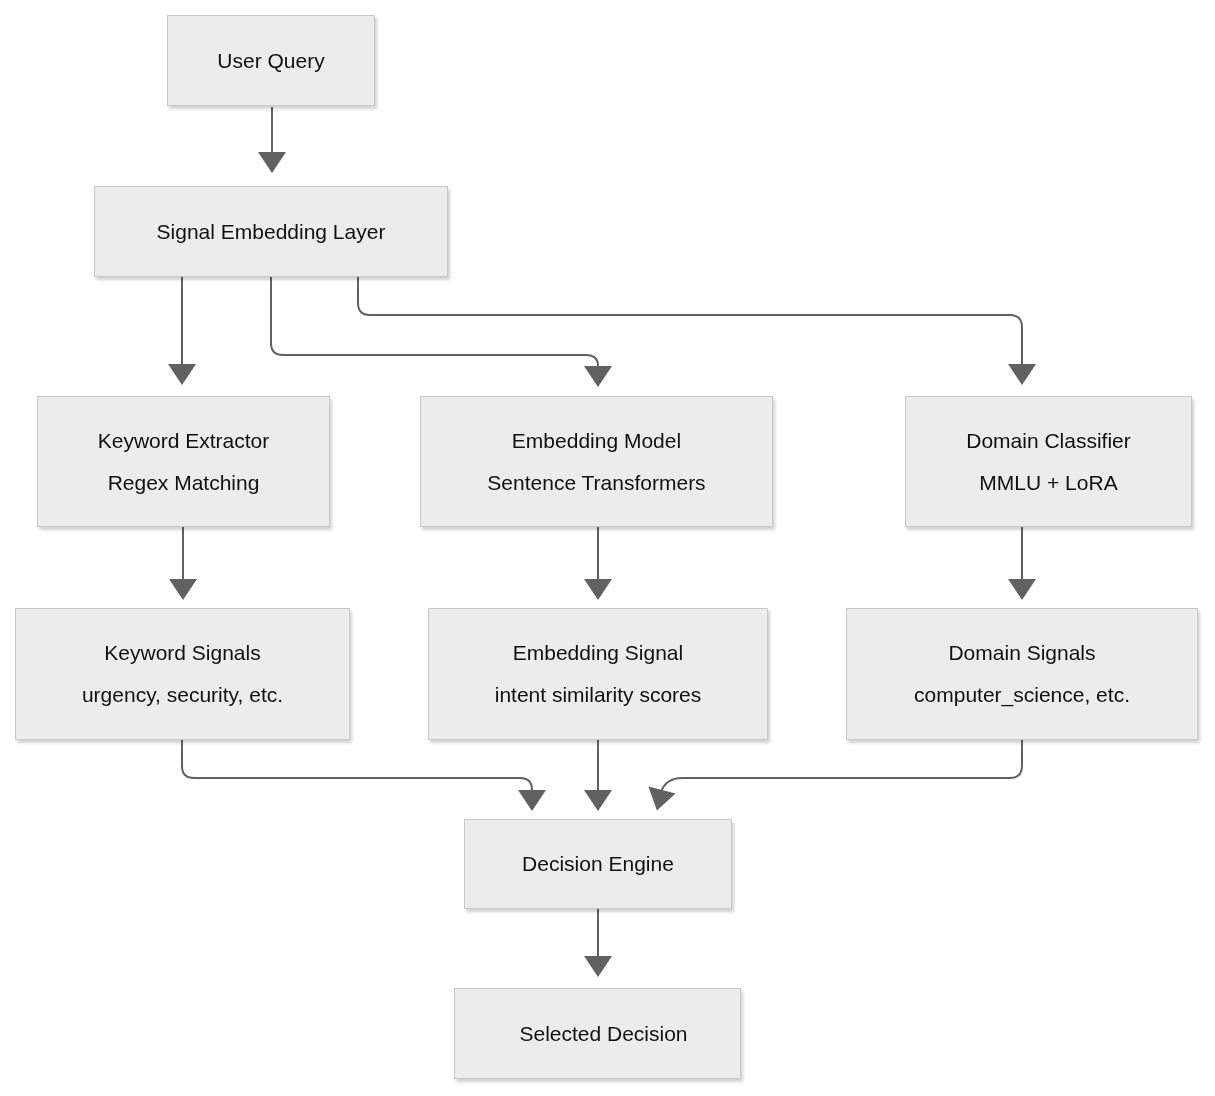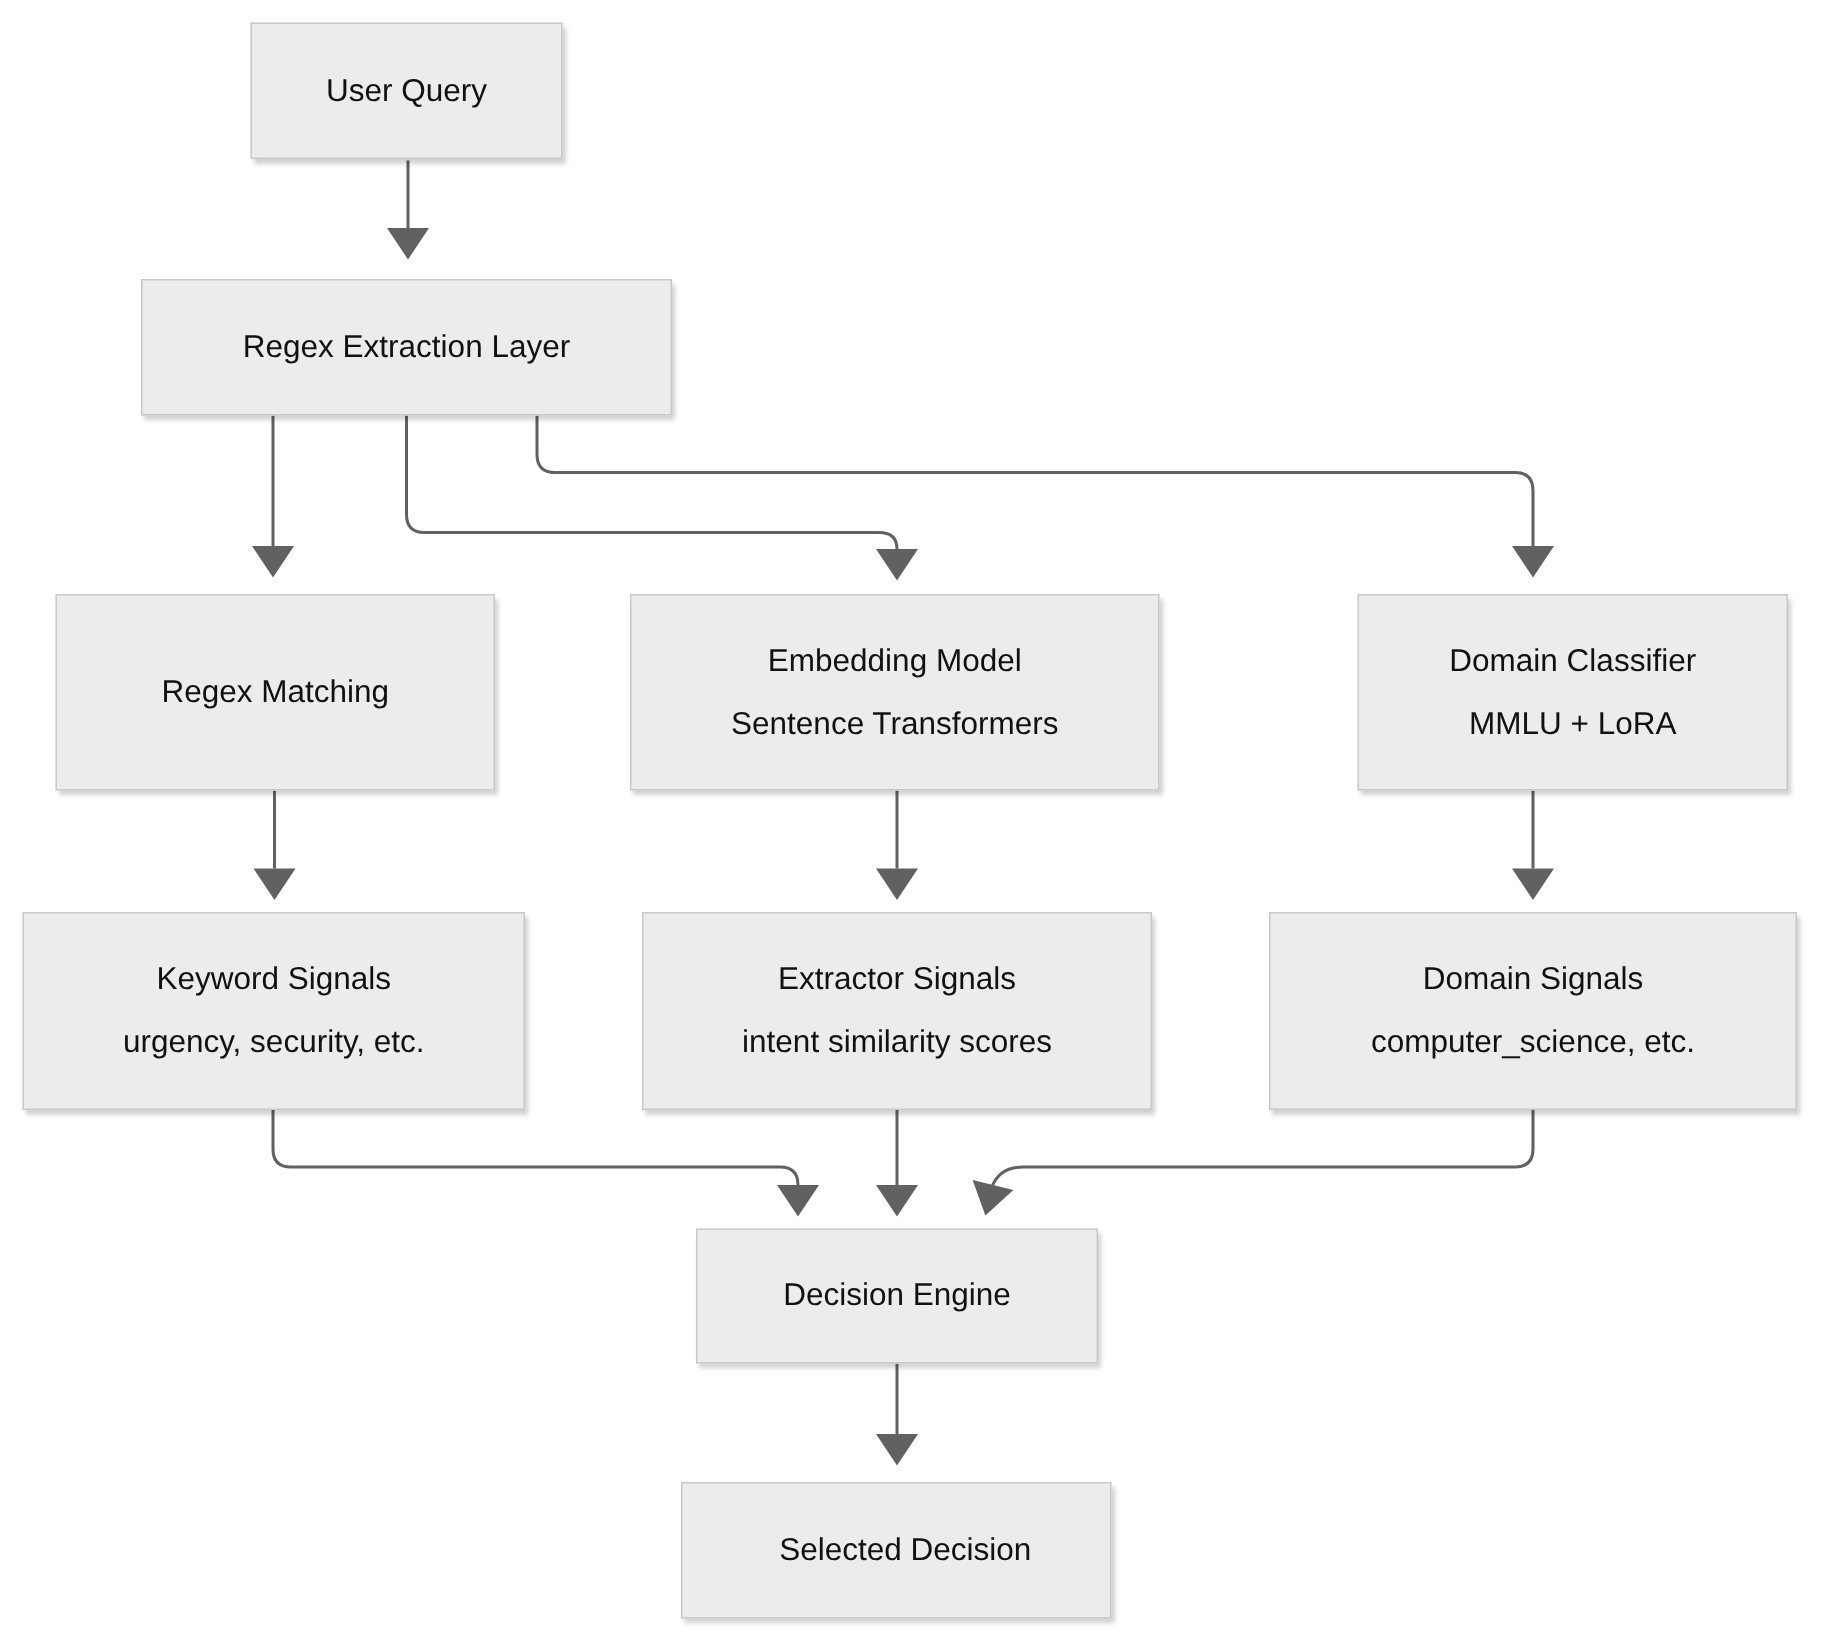--- a/index.html
+++ b/index.html
@@ -82,44 +82,45 @@
 
     <path class="edge" d="M598 909 V956"></path>
     <polygon class="head" points="584,956 612,956 598,977"></polygon>
   </svg>
 
   <div class="node" style="left:167px; top:15px; width:208px; height:91px;">
     <span class="label">User Query</span>
   </div>
 
   <div class="node" style="left:94px; top:186px; width:354px; height:91px;">
-    <span class="label">Regex Extraction Layer</span>
+    <span class="label">Signal Embedding Layer</span>
   </div>
 
   <div class="node" style="left:37px; top:396px; width:293px; height:131px;">
+    <span class="label">Keyword Extractor</span>
     <span class="sublabel">Regex Matching</span>
   </div>
 
   <div class="node" style="left:420px; top:396px; width:353px; height:131px;">
     <span class="label">Embedding Model</span>
     <span class="sublabel">Sentence Transformers</span>
   </div>
 
   <div class="node" style="left:879px; top:396px; width:287px; height:131px;margin-left:26px;">
     <span class="label">Domain Classifier</span>
     <span class="sublabel">MMLU + LoRA</span>
   </div>
 
   <div class="node" style="left:15px; top:608px; width:335px; height:132px;">
     <span class="label">Keyword Signals</span>
     <span class="sublabel">urgency, security, etc.</span>
   </div>
 
   <div class="node" style="left:428px; top:608px; width:340px; height:132px;">
-    <span class="label">Extractor Signals</span>
+    <span class="label">Embedding Signal</span>
     <span class="sublabel">intent similarity scores</span>
   </div>
 
   <div class="node" style="left:846px; top:608px; width:352px; height:132px;">
     <span class="label">Domain Signals</span>
     <span class="sublabel">computer_science, etc.</span>
   </div>
 
   <div class="node" style="left:464px; top:819px; width:268px; height:90px;">
     <span class="label">Decision Engine</span>

